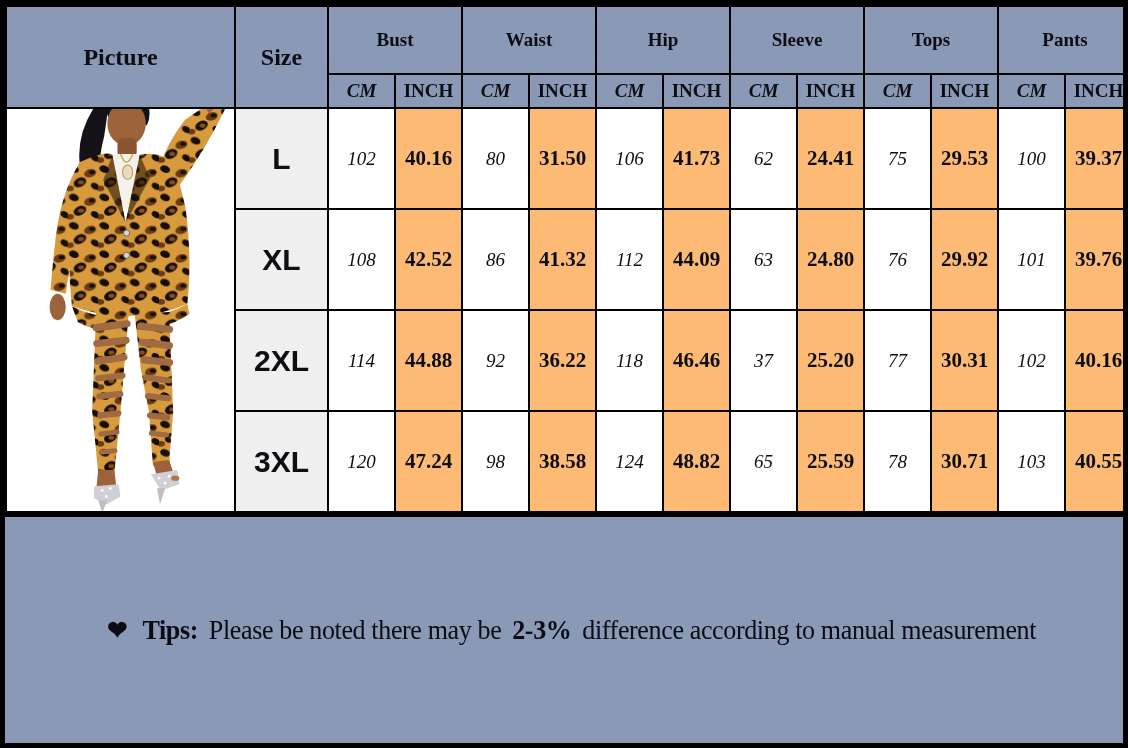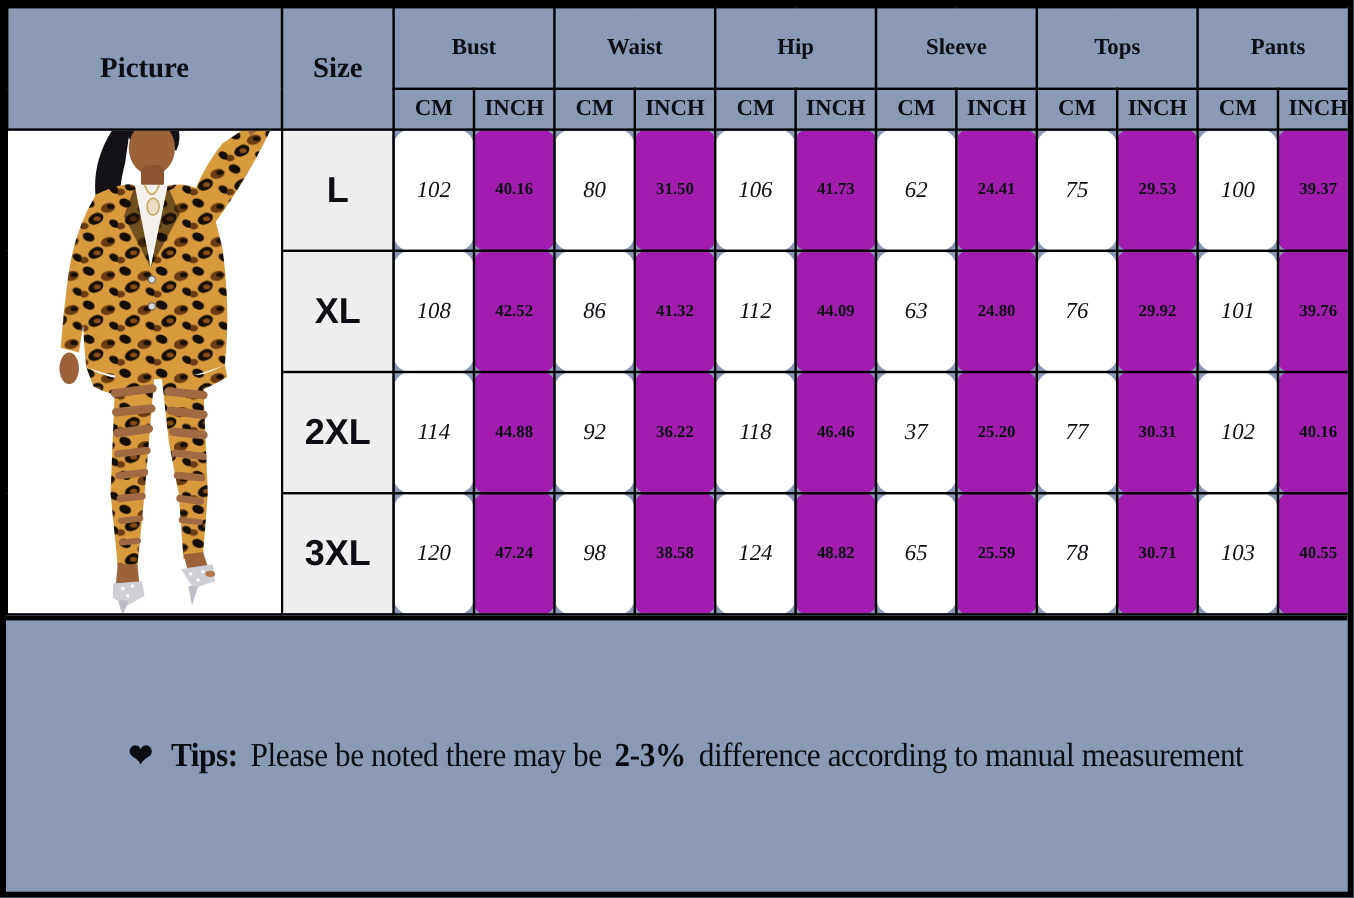--- a/index.html
+++ b/index.html
@@ -26,28 +26,28 @@
     border:2px solid #000;text-align:center;vertical-align:middle;padding:0;
     overflow:hidden;
   }
   th.hd{
     background:#8A99B5;font-family:"Liberation Serif", serif;
     font-weight:700;font-size:19px;
   }
   th.group{height:66px;}
   th.span2{font-size:24px;}
   th.unit{height:32px;}
-  .unit-cm{font-weight:600;font-size:16px;font-family:"Liberation Serif", serif;}
+  .unit-cm{font-style:italic;font-weight:600;font-size:16px;font-family:"Liberation Serif", serif;}
   .unit-inch{font-family:"Liberation Sans", sans-serif;font-weight:700;font-size:15px;font-style:normal;}
   td.size-cell{
     background:#EFEFEF;font-family:"Liberation Sans", sans-serif;
     font-weight:700;font-size:30px;height:99px;
   }
-  td.cm{background:#FFFFFF;font-style:italic;font-size:19px;font-family:"Liberation Serif", serif;border-radius:14px;}
-  td.inch{background:#a21caf;font-weight:700;font-size:14px;font-family:"Liberation Serif", serif;border-radius:10px;}
+  td.cm{background:#FFFFFF;font-style:italic;font-size:19px;font-family:"Liberation Serif", serif;}
+  td.inch{background:#fdba74;font-weight:700;font-size:21px;font-family:"Liberation Serif", serif;}
   td.picture-cell{background:#FFFFFF;padding:0;position:relative;}
   .photo-wrap{position:absolute;inset:0;}
   .photo-wrap svg{display:block;width:100%;height:100%;}
   
   .footer{
     flex:1;background:#8A99B5;border-top:4px solid #000;
     display:flex;align-items:center;justify-content:center;padding-left:20px;
   }
   .tip-line{
     font-family:"Liberation Serif", serif;font-size:28px;letter-spacing:-0.4px;

